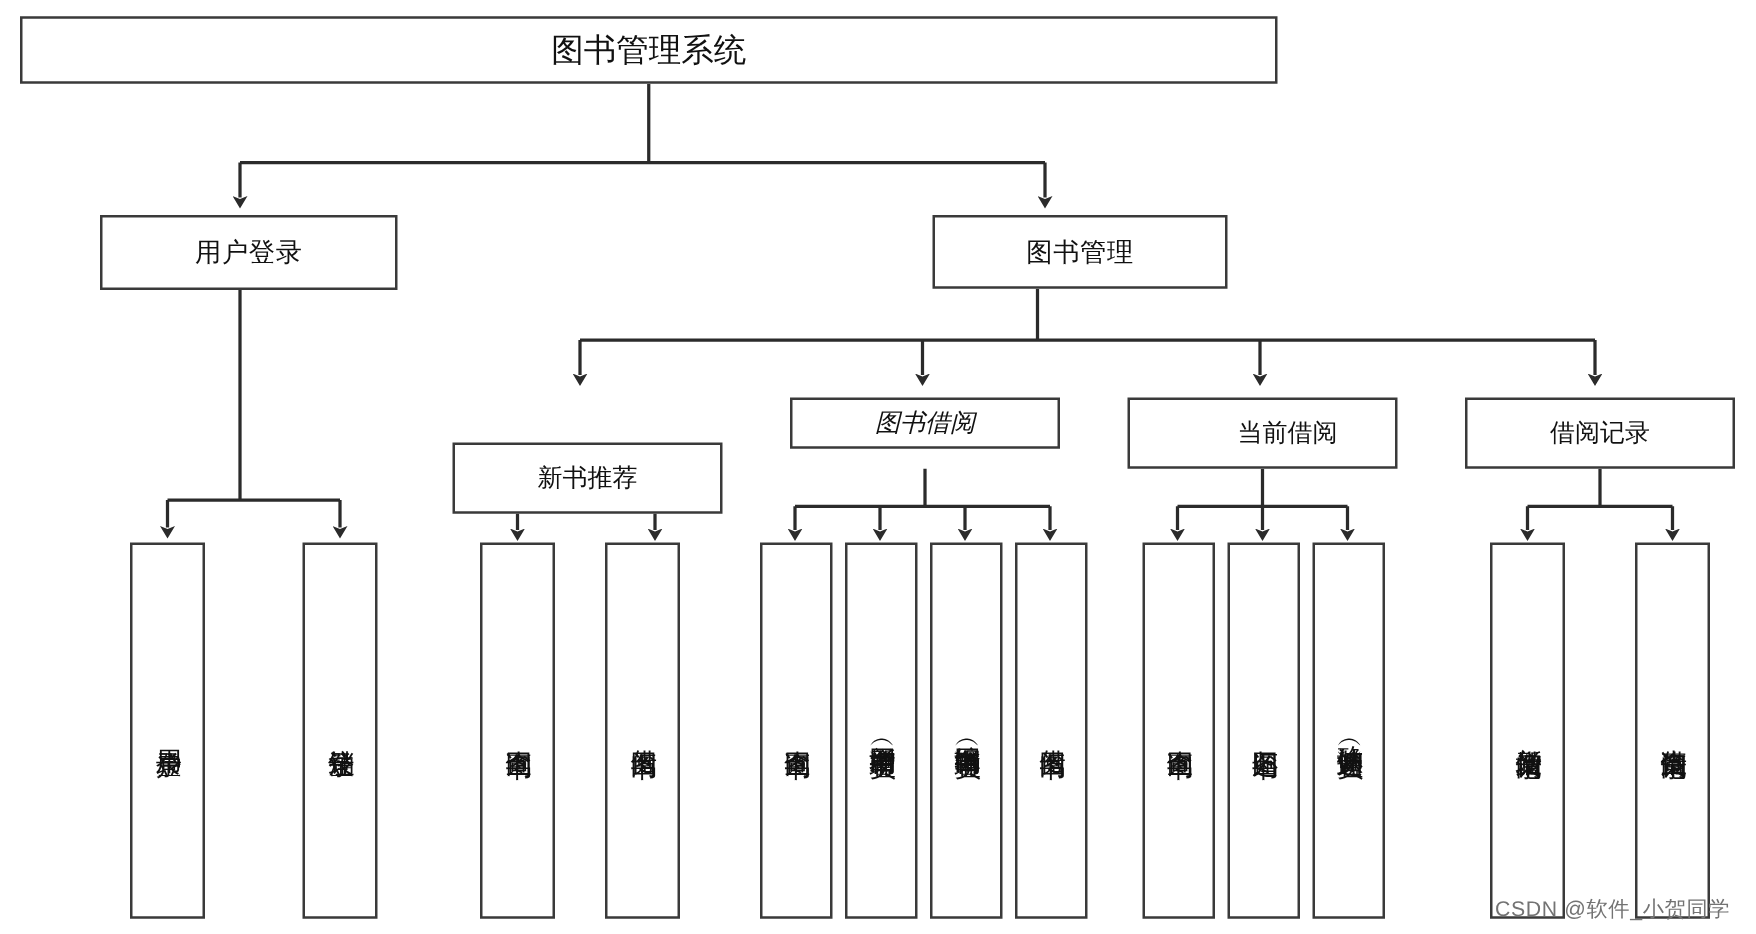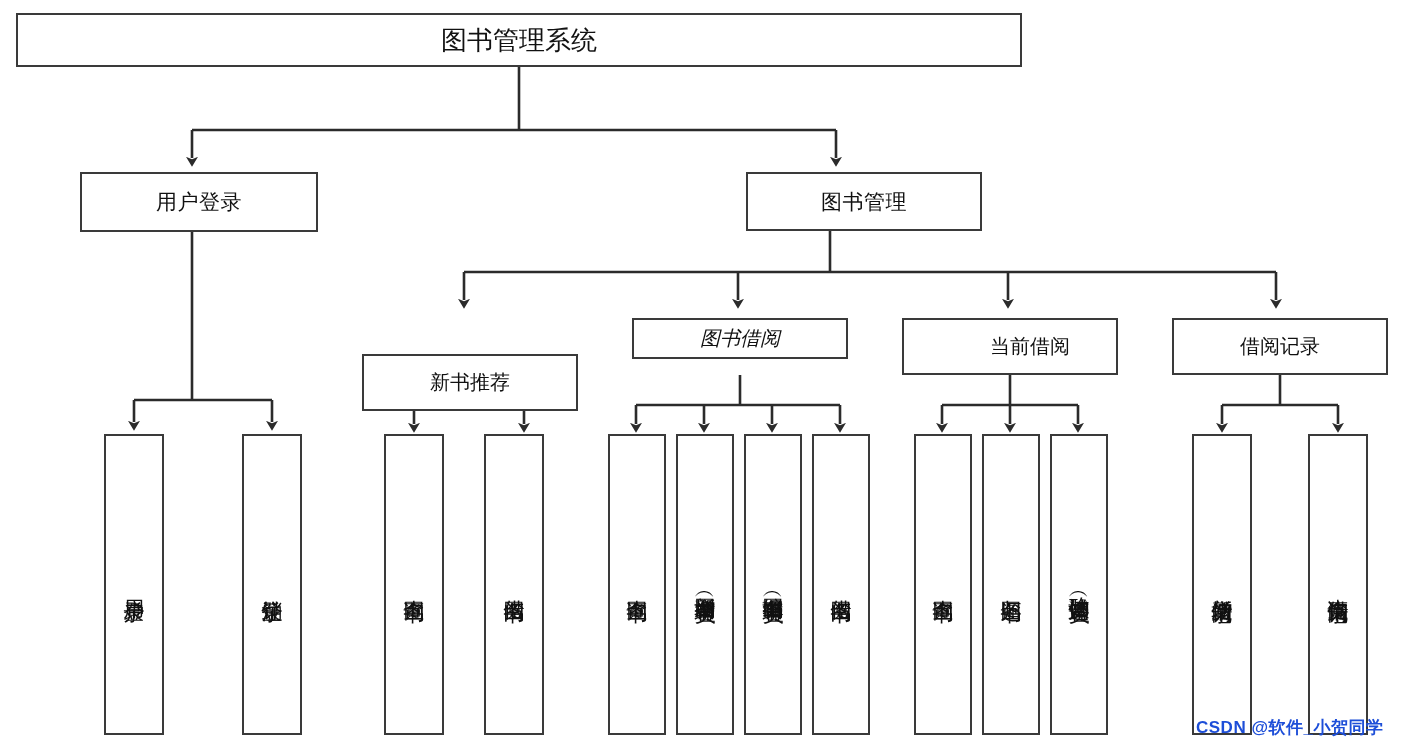--- a/index.html
+++ b/index.html
@@ -54,25 +54,24 @@
     padding: 6px 0;
     letter-spacing: 1px;
   }
   .node-leaf .vtext {
     writing-mode: vertical-rl;
     text-orientation: upright;
     display: block;
   }
   .watermark {
     position: absolute;
-    color: #1d4ed8;
+    color: #737373;
     font-size: 17px;
     white-space: nowrap;
     letter-spacing: 0.5px;
-    font-weight: bold;
   }
 </style>
 </head>
 <body>
 
 <div id="canvas">
 
   <svg class="wires" viewBox="0 0 1405 747">
     <defs>
       <marker id="arrowhead" markerWidth="10" markerHeight="12" refX="1.2" refY="6" orient="auto" markerUnits="userSpaceOnUse">

